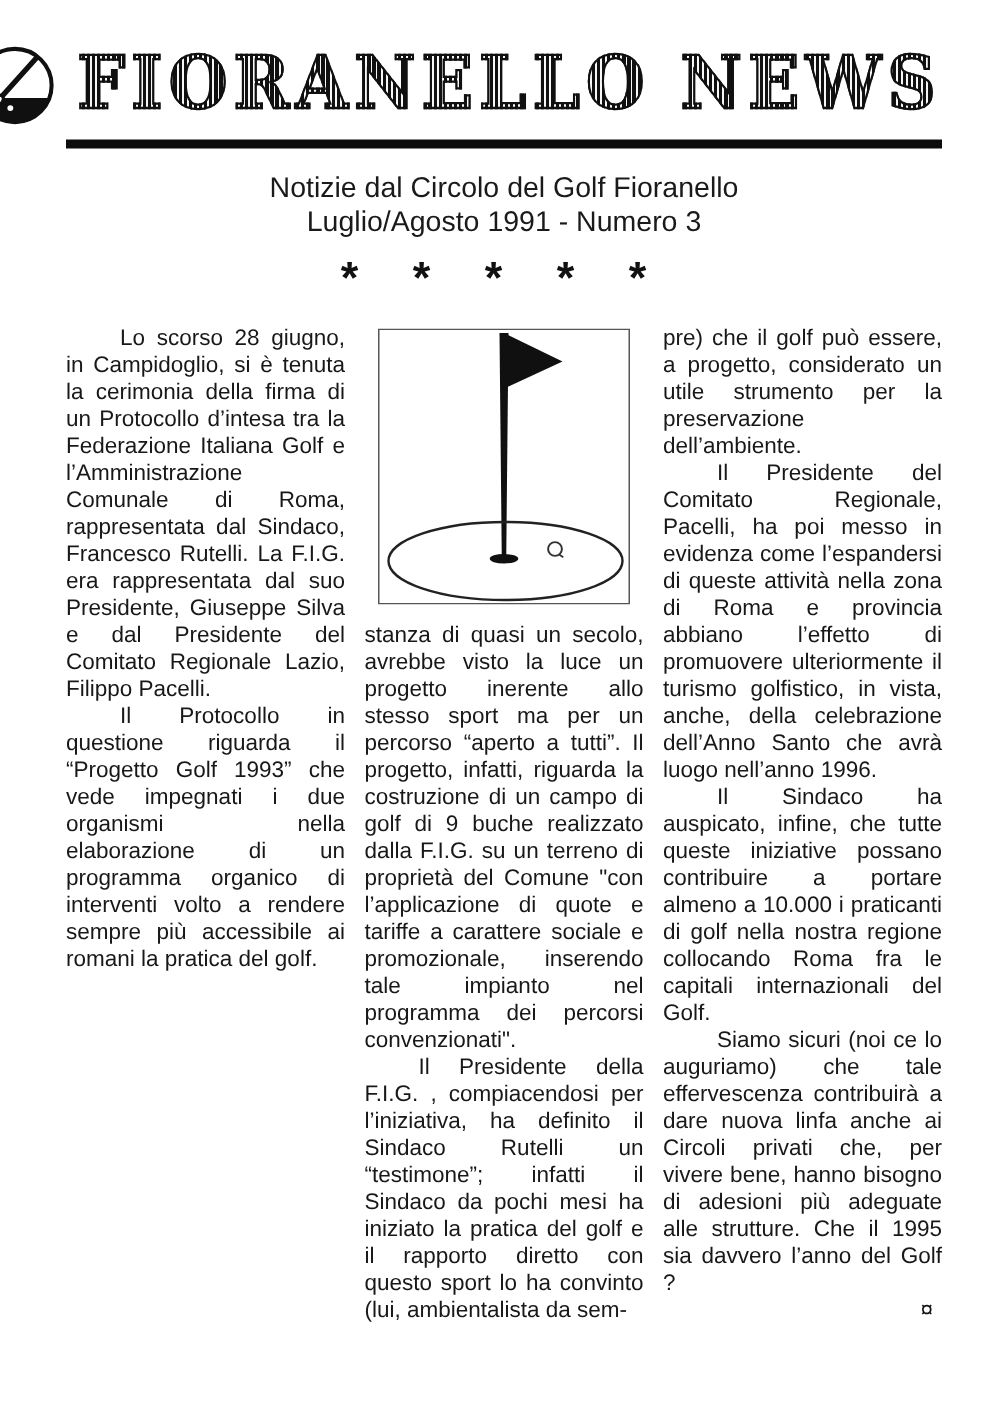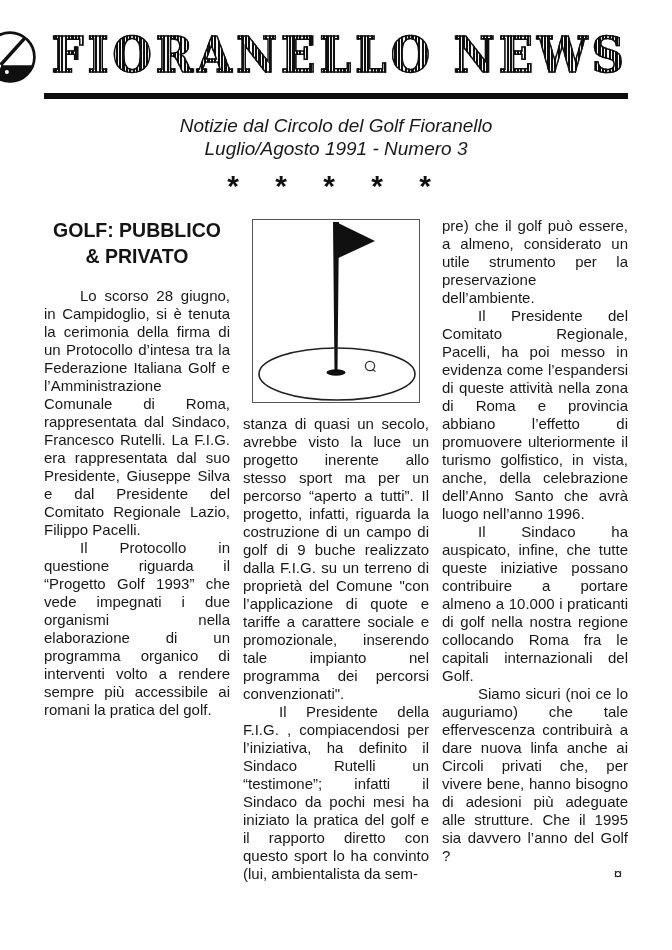--- a/index.html
+++ b/index.html
@@ -34,21 +34,21 @@
     .masthead-title{
       background:repeating-linear-gradient(90deg,#101010 0px,#101010 2.2px,#f7f7f7 2.2px,#f7f7f7 3.4px);
       -webkit-background-clip:text;
       background-clip:text;
       -webkit-text-fill-color:transparent;
       -webkit-text-stroke:1.4px #101010;
     }
   }
   .masthead-rule{height:6px;background:#0d0d0d;margin-top:5px;}
   
-  .subtitle{margin:15px 0 0 0;text-align:center;font-size:19px;line-height:23px;color:#1a1a1a;font-style:italic;}
+  .subtitle{margin:15px 0 0 0;text-align:center;font-size:19px;line-height:23px;color:#1a1a1a;}
   .stars{margin-top:9px;text-align:center;font-size:30px;font-weight:bold;letter-spacing:14px;height:28px;line-height:34px;color:#111;}
   
   .columns{display:flex;gap:13px;margin-top:20px;align-items:flex-start;}
   .col{flex:1 1 0;width:186px;}
   .headline{
     margin:0 0 18px 0;
     text-align:center;
     font-size:19.5px;line-height:26px;
     font-weight:bold;color:#141414;
   }
@@ -86,24 +86,20 @@
     <p class="subtitle">
       <span>Notizie dal Circolo del Golf Fioranello</span><br>
       <span>Luglio/Agosto 1991 - Numero 3</span>
     </p>
     <div class="stars">* * * * *</div>
   </header>
 
   <main class="columns">
 
     <section class="col">
-      <h2 class="headline">
-        <span>GOLF: PUBBLICO</span><br>
-        <span>&amp; PRIVATO</span>
-      </h2>
       <p class="body-text indent">Lo scorso 28 giugno, in Campidoglio, si è tenuta la cerimonia della firma di un Protocollo d’intesa tra la Federazione Italiana Golf e l’Amministrazione Comunale di Roma, rappresentata dal Sindaco, Francesco Rutelli. La F.I.G. era rappresentata dal suo Presidente, Giuseppe Silva e dal Presidente del Comitato Regionale Lazio, Filippo Pacelli.</p>
       <p class="body-text indent">Il Protocollo in questione riguarda il “Progetto Golf 1993” che vede impegnati i due organismi nella elaborazione di un programma organico di interventi volto a rendere sempre più accessibile ai romani la pratica del golf.</p>
     </section>
 
     <section class="col">
       <figure class="figure" style="margin:2px auto 12px auto;">
         <svg width="168" height="184" viewBox="0 0 168 184" xmlns="http://www.w3.org/2000/svg">
           <rect x="0.5" y="0.5" width="167" height="183" fill="#ffffff" stroke="#555555" stroke-width="1"></rect>
           <polygon points="84,3 123,22 82,41" fill="#101010"></polygon>
           <polygon points="81,3 87,3 85.5,152 82.5,152" fill="#101010"></polygon>
@@ -111,21 +107,21 @@
           <ellipse cx="84" cy="153.5" rx="9.5" ry="3.2" fill="#101010"></ellipse>
           <circle cx="118" cy="147" r="4.6" fill="#ffffff" stroke="#333333" stroke-width="1.3"></circle>
           <line x1="120.5" y1="150.5" x2="123.5" y2="152.5" stroke="#333333" stroke-width="1.2"></line>
         </svg>
       </figure>
       <p class="body-text">stanza di quasi un secolo, avrebbe visto la luce un progetto inerente allo stesso sport ma per un percorso “aperto a tutti”. Il progetto, infatti, riguarda la costruzione di un campo di golf di 9 buche realizzato dalla F.I.G. su un terreno di proprietà del Comune "con l’applicazione di quote e tariffe a carattere sociale e promozionale, inserendo tale impianto nel programma dei percorsi convenzionati".</p>
       <p class="body-text indent">Il Presidente della F.I.G. , compiacendosi per l’iniziativa, ha definito il Sindaco Rutelli un “testimone”; infatti il Sindaco da pochi mesi ha iniziato la pratica del golf e il rapporto diretto con questo sport lo ha convinto (lui, ambientalista da sem-</p>
     </section>
 
     <section class="col">
-      <p class="body-text">pre) che il golf può essere, a almeno, considerato un utile strumento per la preservazione dell’ambiente.</p>
+      <p class="body-text">pre) che il golf può essere, a progetto, considerato un utile strumento per la preservazione dell’ambiente.</p>
       <p class="body-text indent">Il Presidente del Comitato Regionale, Pacelli, ha poi messo in evidenza come l’espandersi di queste attività nella zona di Roma e provincia abbiano l’effetto di promuovere ulteriormente il turismo golfistico, in vista, anche, della celebrazione dell’Anno Santo che avrà luogo nell’anno 1996.</p>
       <p class="body-text indent">Il Sindaco ha auspicato, infine, che tutte queste iniziative possano contribuire a portare almeno a 10.000 i praticanti di golf nella nostra regione collocando Roma fra le capitali internazionali del Golf.</p>
       <p class="body-text indent">Siamo sicuri (noi ce lo auguriamo) che tale effervescenza contribuirà a dare nuova linfa anche ai Circoli privati che, per vivere bene, hanno bisogno di adesioni più adeguate alle strutture. Che il 1995 sia davvero l’anno del Golf ?</p>
       <div class="end-mark">¤</div>
     </section>
 
   </main>
 </div>
 
 </body></html>

